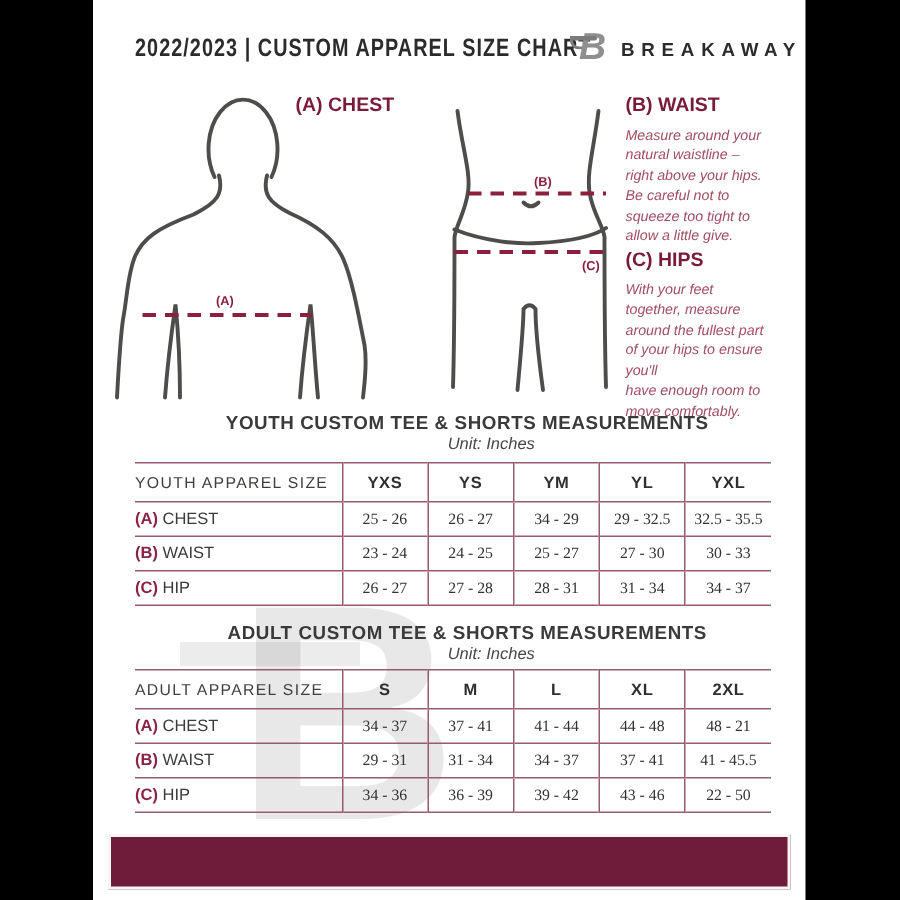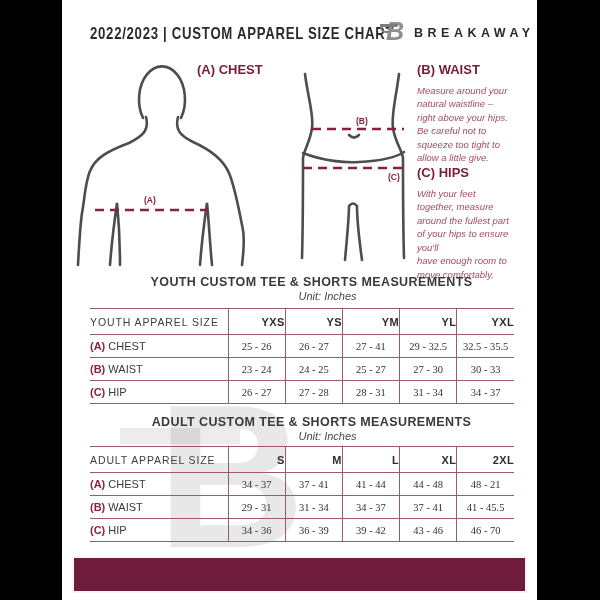--- a/index.html
+++ b/index.html
@@ -35,21 +35,21 @@
   
   table.size{position:absolute;left:28px;width:424px;border-collapse:collapse;table-layout:fixed;background:transparent;}
   table.size col.lab{width:138px;}
   table.size td{border:0;padding:0;vertical-align:middle;overflow:hidden;}
   table.size tr{border-bottom:1.5px solid #9a5a6d;margin-top:40px;}
   table.size tr.head{border-top:1.5px solid #9a5a6d;}
   table.size td + td{border-left:1.5px solid #9a5a6d;}
   table.size tr.head td{height:25px;}
   table.size tr.row td{height:22px;}
   .lab-head{font-size:10.5px;color:#42403e;letter-spacing:0.9px;padding-left:10px;}
-  .col-head{font-size:11px;font-weight:700;color:#2f2f2f;text-align:right;letter-spacing:0.4px;}
+  .col-head{font-size:11px;font-weight:700;color:#2f2f2f;text-align:center;letter-spacing:0.4px;}
   .row-lab{font-size:11px;color:#3a3a3a;padding-left:10px;}
   .row-lab .pre{font-weight:700;color:#8b2346;}
   .val{font-size:10.5px;color:#323232;text-align:center;font-family:Liberation Serif, serif;}
 
   .watermark{position:absolute;left:95px;top:392px;font-size:205px;line-height:0.82;font-weight:700;color:rgba(110,110,110,0.16);z-index:0;}
   .wm-bar{position:absolute;left:58px;top:428px;width:120px;height:16px;background:rgba(110,110,110,0.13);z-index:0;}
 
   .footer-bar{position:absolute;left:10px;top:556px;width:451px;height:33px;background:#6e1c3a;border:2px solid #f7f6f4;z-index:2;}
 
   svg{display:block;}
@@ -137,21 +137,21 @@
       <td class="col-head">YXS</td>
       <td class="col-head">YS</td>
       <td class="col-head">YM</td>
       <td class="col-head">YL</td>
       <td class="col-head">YXL</td>
     </tr>
     <tr class="row">
       <td class="row-lab"><span class="pre">(A)</span> <span>CHEST</span></td>
       <td class="val">25 - 26</td>
       <td class="val">26 - 27</td>
-      <td class="val">27 - 41</td>
+      <td class="val">34 - 29</td>
       <td class="val">29 - 32.5</td>
       <td class="val">32.5 - 35.5</td>
     </tr>
     <tr class="row">
       <td class="row-lab"><span class="pre">(B)</span> <span>WAIST</span></td>
       <td class="val">23 - 24</td>
       <td class="val">24 - 25</td>
       <td class="val">25 - 27</td>
       <td class="val">27 - 30</td>
       <td class="val">30 - 33</td>
@@ -203,20 +203,20 @@
       <td class="val">34 - 37</td>
       <td class="val">37 - 41</td>
       <td class="val">41 - 45.5</td>
     </tr>
     <tr class="row">
       <td class="row-lab"><span class="pre">(C)</span> <span>HIP</span></td>
       <td class="val">34 - 36</td>
       <td class="val">36 - 39</td>
       <td class="val">39 - 42</td>
       <td class="val">43 - 46</td>
-      <td class="val">46 - 70</td>
+      <td class="val">22 - 50</td>
     </tr>
   </tbody>
     </table>
 
   <div class="footer-bar"></div>
 
 </div>
 
 </body></html>

